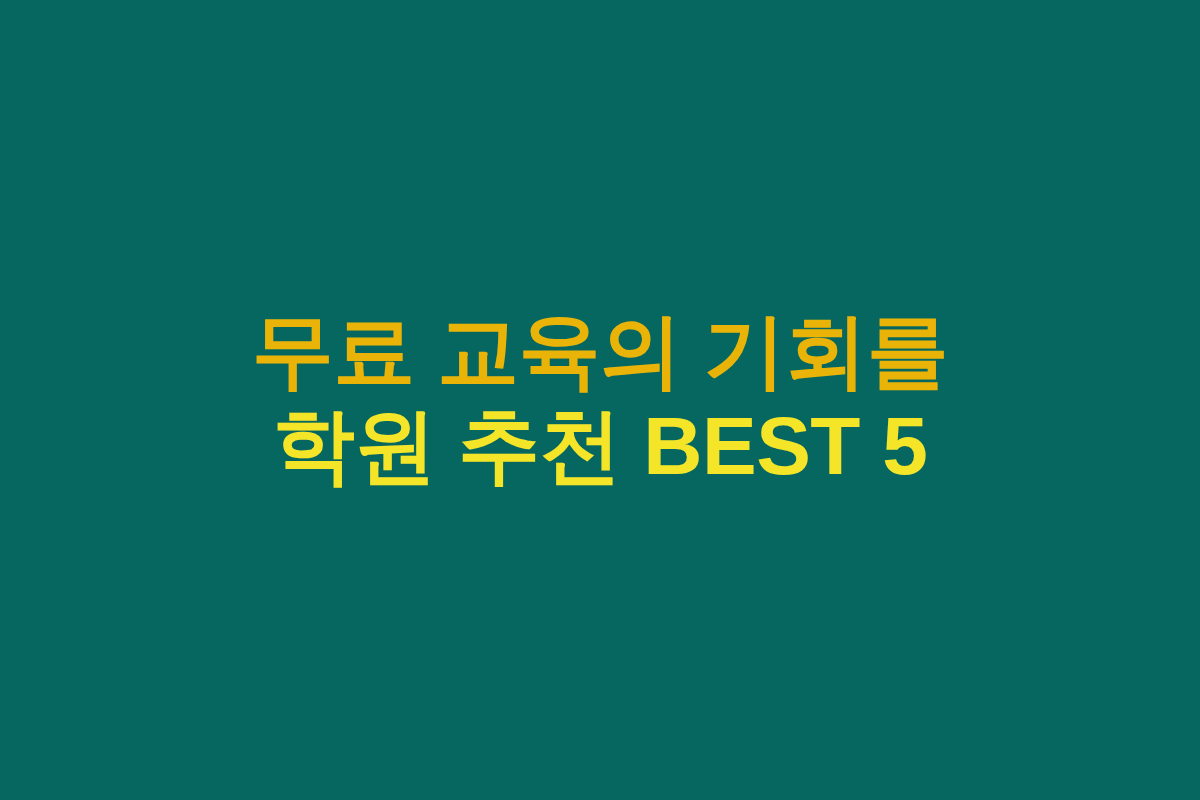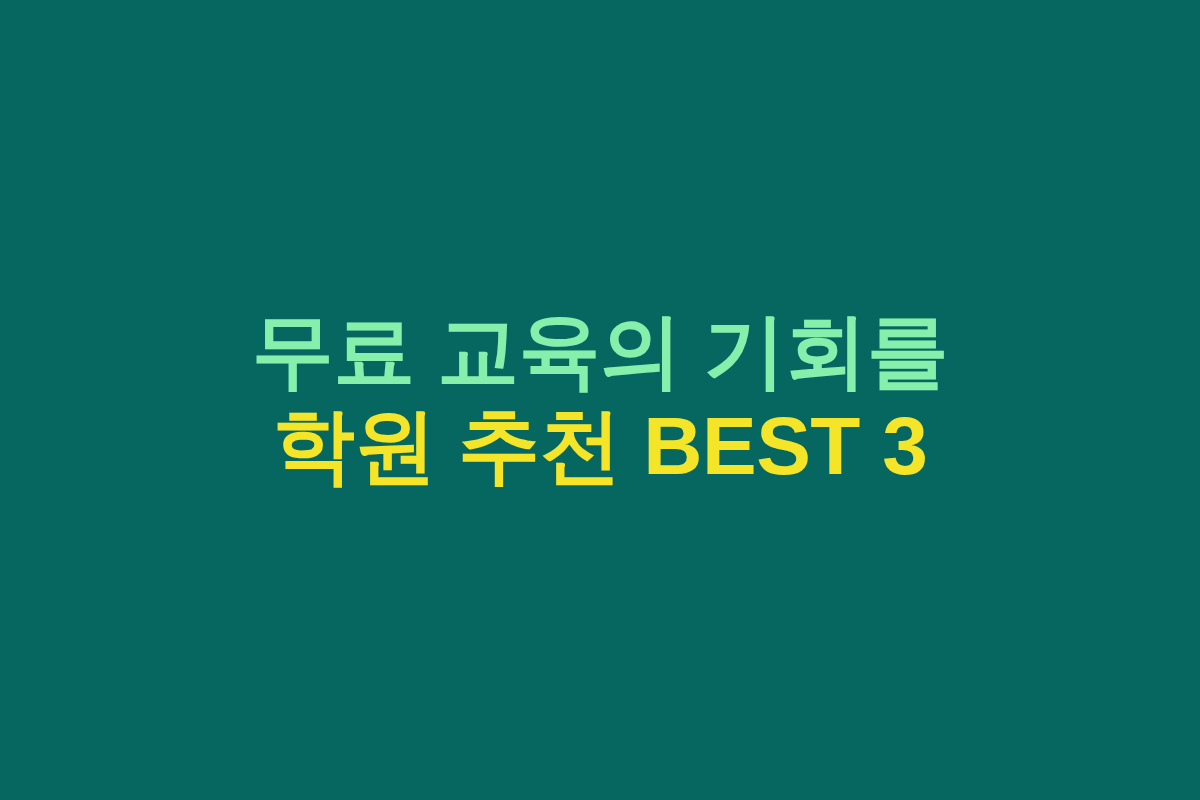--- a/index.html
+++ b/index.html
@@ -59,19 +59,19 @@
     transform: scaleX(1.0);
   }
 </style>
 </head>
 <body style="background: rgb(5, 103, 95);">
 
 <div id="thumbnail-card" style="background: rgb(5, 103, 95);">
 
   <div id="headline-block">
 
-    <span class="headline-line" style="color: #86efac;">무료 교육의 기회를</span>
+    <span class="headline-line" style="color: #eab308;">무료 교육의 기회를</span>
 
 
-    <span class="headline-line" style="color: rgb(245, 229, 41);">학원 추천 BEST 3</span>
+    <span class="headline-line" style="color: rgb(245, 229, 41);">학원 추천 BEST 5</span>
 
   </div>
 </div>
 
 </body></html>

